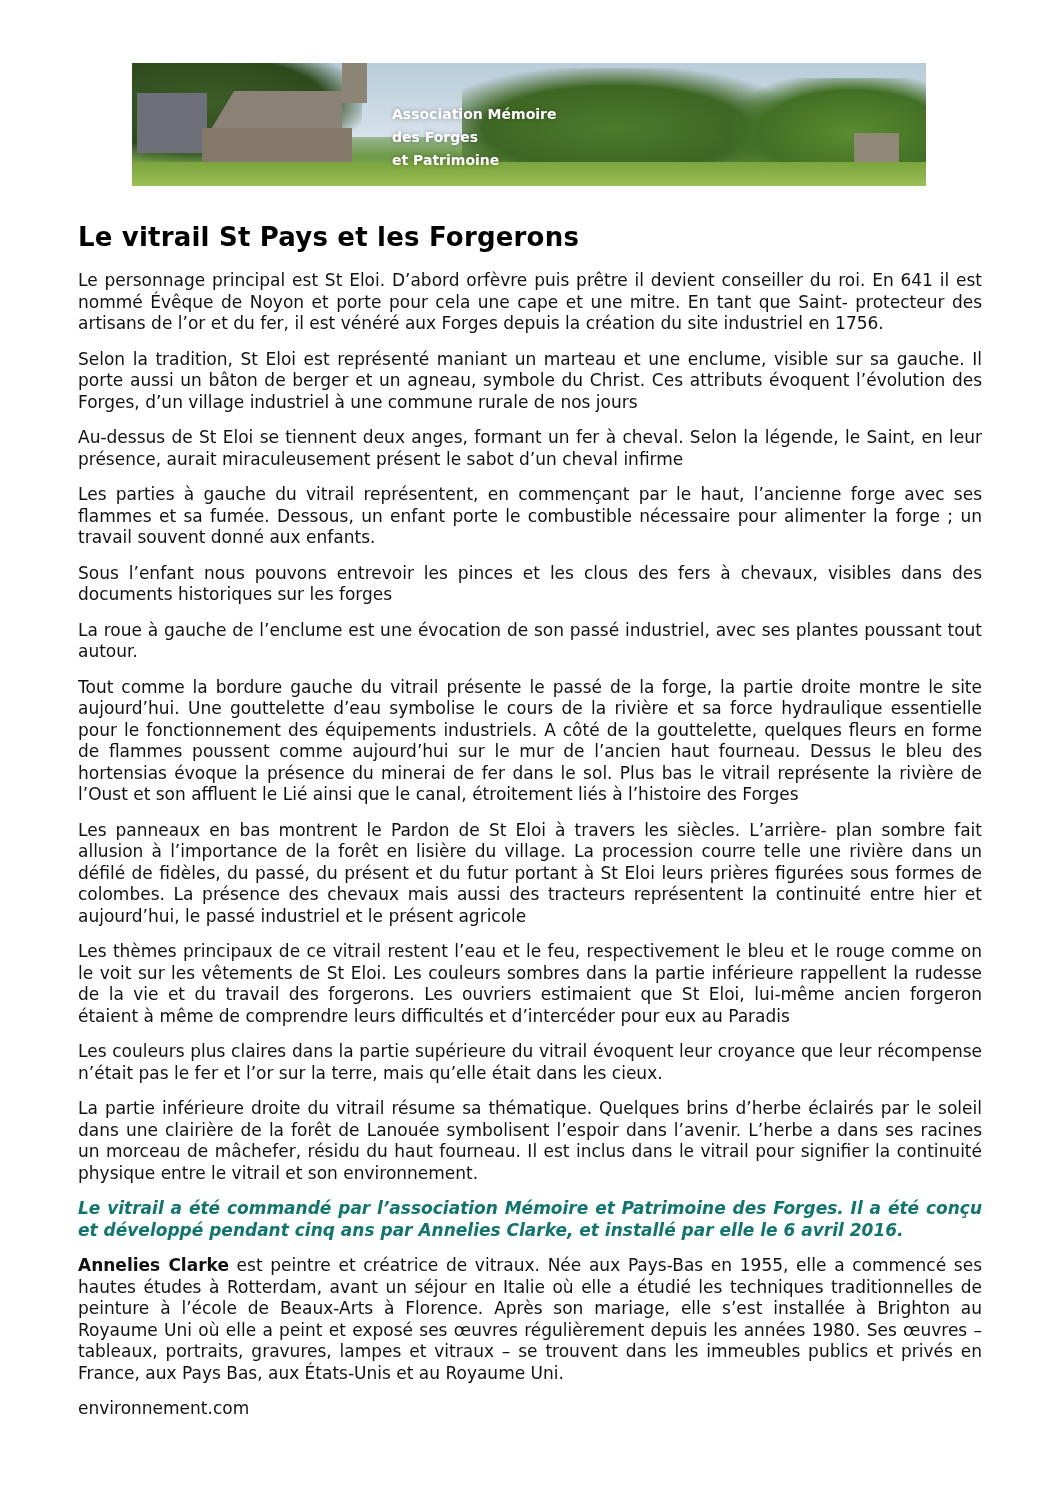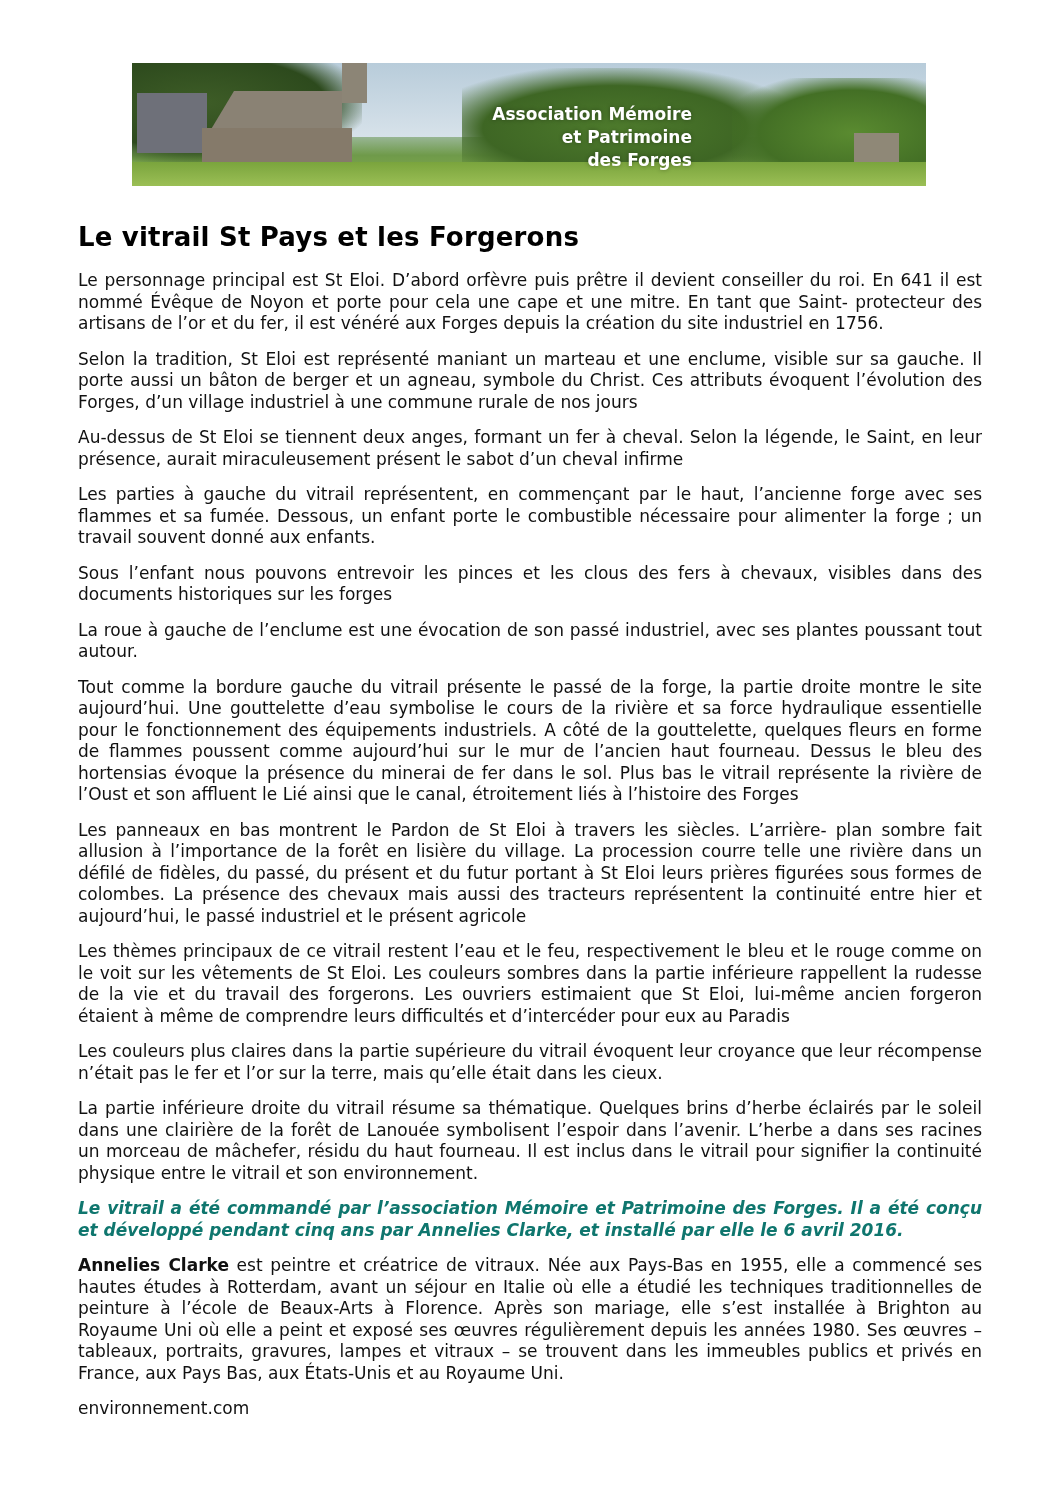--- a/index.html
+++ b/index.html
@@ -22,22 +22,22 @@
     .banner .church-roof { position: absolute; left: 75px; top: 28px; width: 135px; height: 45px;
       background: #8a8274; clip-path: polygon(20% 0, 100% 0, 100% 100%, 0 100%); }
     .banner .church-wall { position: absolute; left: 70px; top: 65px; width: 150px; height: 38px; background: #857a6a; }
     .banner .church-tower { position: absolute; left: 210px; top: 0; width: 25px; height: 40px; background: #8c8576; }
     .banner .house-left { position: absolute; left: 5px; top: 30px; width: 70px; height: 60px; background: #6e7079; }
     .banner .stone-pillar { position: absolute; left: 722px; top: 70px; width: 45px; height: 53px; background: #8f8877; }
     .banner .grass { position: absolute; left: 0; bottom: 0; width: 100%; height: 24px;
       background: linear-gradient(180deg, #7aa43d 0%, #9bbf55 100%); }
     .banner-title {
       position: absolute; left: 260px; top: 40px; width: 300px;
-      text-align: right; color: #ffffff;
-      font-family: "DejaVu Sans", sans-serif; font-weight: bold; font-size: 17px; line-height: 23px;
+      text-align: left; color: #ffffff;
+      font-family: "DejaVu Sans", sans-serif; font-weight: bold; font-size: 14px; line-height: 23px;
       text-shadow: 0 0 4px rgba(0,0,0,0.35);
     }
 
     .title {
       position: absolute; left: 78px; top: 222px;
       font-family: "DejaVu Sans", sans-serif; font-weight: bold; font-size: 26px;
       color: #000; margin: 0; letter-spacing: 0.2px;
     }
 
     .content {
@@ -60,22 +60,22 @@
     <div class="house-left"></div>
     <div class="church-tower"></div>
     <div class="church-roof"></div>
     <div class="church-wall"></div>
     <div class="trees-mid"></div>
     <div class="trees-right"></div>
     <div class="stone-pillar"></div>
     <div class="grass"></div>
     <div class="banner-title">
       <div>Association Mémoire</div>
+      <div>des Forges</div>
       <div>et Patrimoine</div>
-      <div>des Forges</div>
     </div>
   </div>
 
   <h1 class="title">Le vitrail St Pays et les Forgerons</h1>
 
   <div class="content">
     <p>Le personnage principal est St Eloi. D’abord orfèvre puis prêtre il devient conseiller du roi. En 641 il est nommé Évêque de Noyon et porte pour cela une cape et une mitre. En tant que Saint- protecteur des artisans de l’or et du fer, il est vénéré aux Forges depuis la création du site industriel en 1756.</p>
     <p>Selon la tradition, St Eloi est représenté maniant un marteau et une enclume, visible sur sa gauche. Il porte aussi un bâton de berger et un agneau, symbole du Christ. Ces attributs évoquent l’évolution des Forges, d’un village industriel à une commune rurale de nos jours</p>
     <p>Au-dessus de St Eloi se tiennent deux anges, formant un fer à cheval. Selon la légende, le Saint, en leur présence, aurait miraculeusement présent le sabot d’un cheval infirme</p>
     <p>Les parties à gauche du vitrail représentent, en commençant par le haut, l’ancienne forge avec ses flammes et sa fumée. Dessous, un enfant porte le combustible nécessaire pour alimenter la forge ; un travail souvent donné aux enfants.</p>

